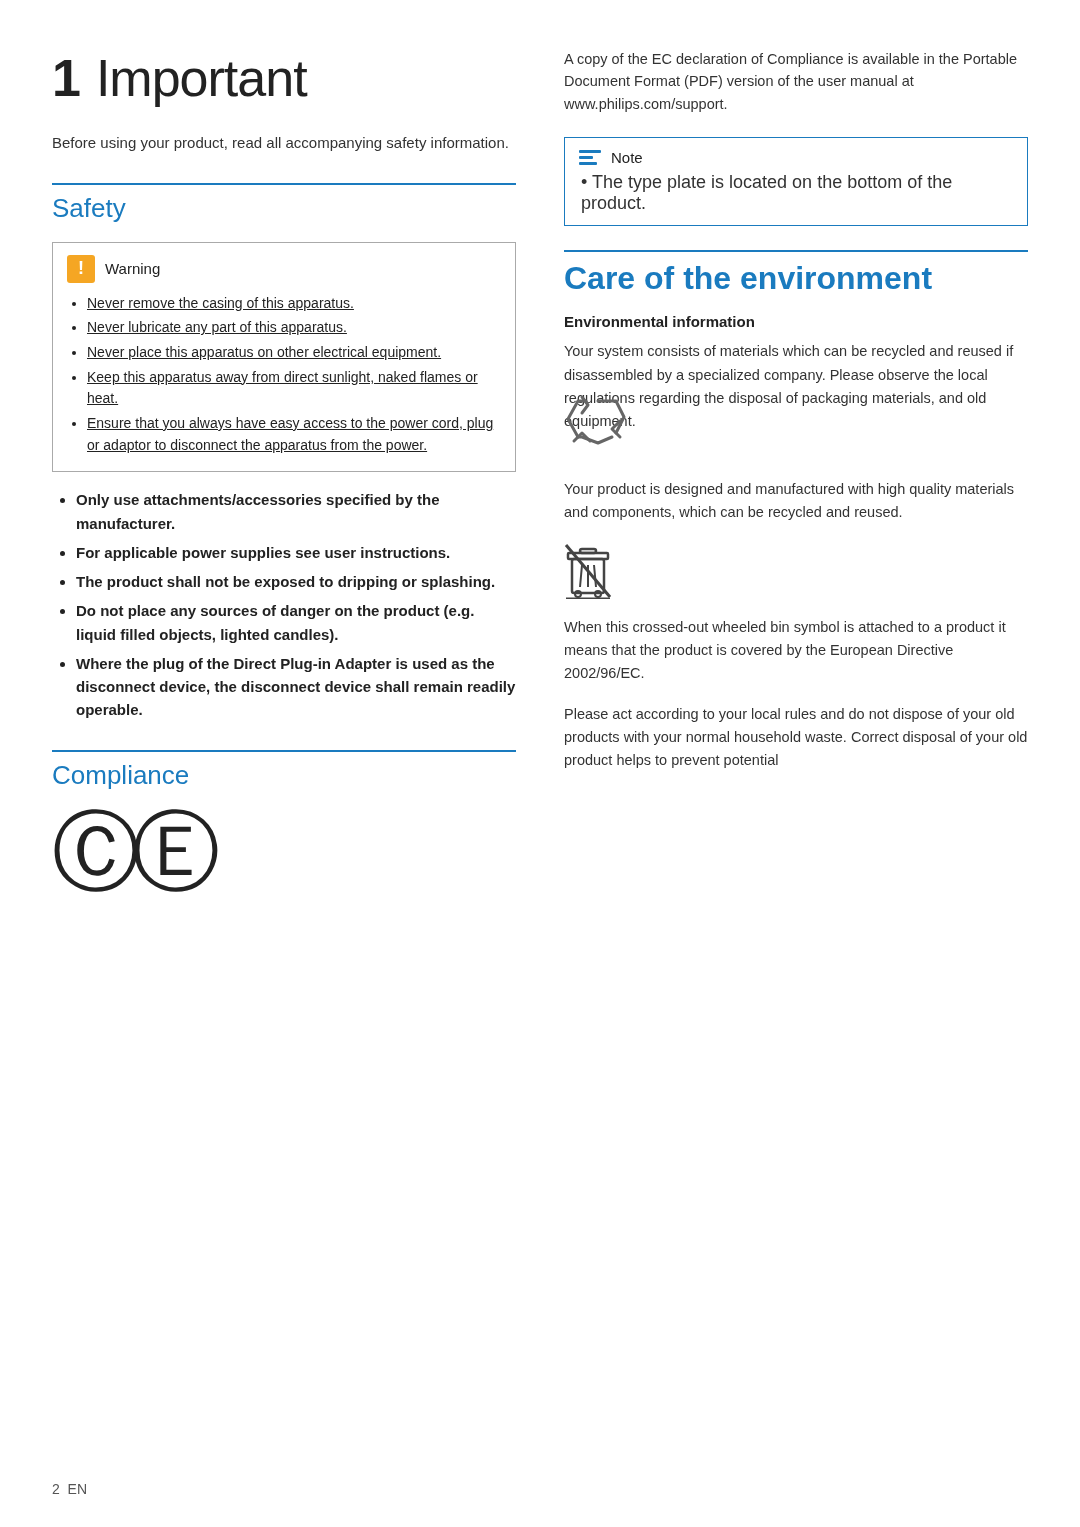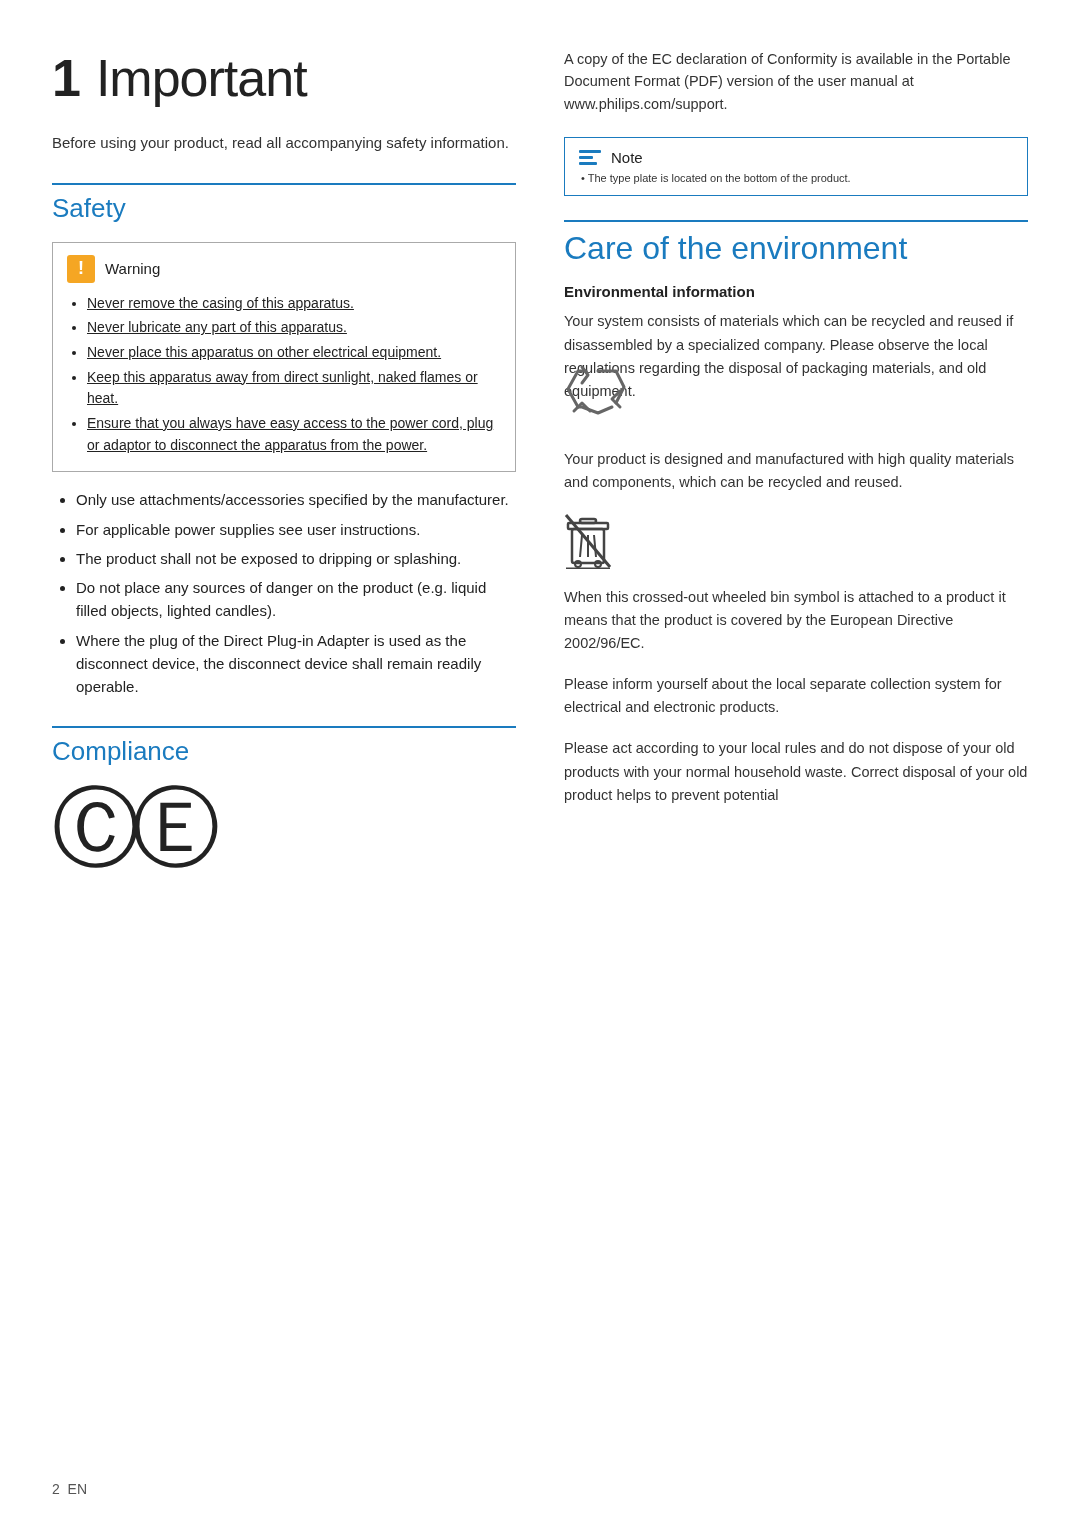--- a/index.html
+++ b/index.html
@@ -91,21 +91,21 @@
 
     
     .bullet-list {
       list-style: disc;
       padding-left: 24px;
       font-size: 15px;
       line-height: 1.55;
       color: #222;
       margin-bottom: 20px;
     }
-    .bullet-list li { margin-bottom: 6px; }
+    .bullet-list li { margin-bottom: 6px; font-weight: bold; }
 
     
     .note-box {
       border: 1.5px solid #1a7bbf;
       padding: 11px 14px;
       margin-bottom: 24px;
       display: flex;
       flex-direction: column;
       gap: 6px;
     }
@@ -127,37 +127,37 @@
       border-radius: 1px;
     }
     .note-icon span:nth-child(1) { width: 22px; }
     .note-icon span:nth-child(2) { width: 14px; }
     .note-icon span:nth-child(3) { width: 18px; }
     .note-label {
       font-size: 15px;
       color: #222;
     }
     .note-content {
-      font-size: 11px;
+      font-size: 18px;
       color: #333;
       padding-left: 2px;
     }
 
     
     .ec-text {
       font-size: 14.5px;
       color: #333;
       line-height: 1.55;
       margin-bottom: 22px;
     }
 
     
     .care-title {
       font-size: 32px;
-      font-weight: 400;
+      font-weight: 700;
       color: #1a7bbf;
       border-top: 2.5px solid #1a7bbf;
       padding-top: 8px;
       margin-bottom: 16px;
     }
     .env-info-title {
       font-size: 15px;
       font-weight: 700;
       color: #222;
       margin-bottom: 10px;
@@ -245,21 +245,21 @@
     </ul>
 
     <div class="compliance-title">Compliance</div>
 
     <div class="ce-mark" style="font-family: serif; font-size: 88px; font-weight: 400; letter-spacing: -8px; margin-bottom: 10px;">ⒸⒺ</div>
 
   </div>
 
   <div class="right-col">
 
-    <p class="ec-text">A copy of the EC declaration of Conformity is available in the Portable Document Format (PDF) version of the user manual at www.philips.com/support.</p>
+    <p class="ec-text">A copy of the EC declaration of Compliance is available in the Portable Document Format (PDF) version of the user manual at www.philips.com/support.</p>
 
     <div class="note-box">
       <div class="note-header">
         <div class="note-icon">
           <span></span>
           <span></span>
           <span></span>
         </div>
         <span class="note-label">Note</span>
       </div>
@@ -315,20 +315,19 @@
         <circle cx="14" cy="51" r="3" fill="none" stroke="#444" stroke-width="2"></circle>
         <circle cx="34" cy="51" r="3" fill="none" stroke="#444" stroke-width="2"></circle>
 
         <line x1="2" y1="2" x2="46" y2="54" stroke="#444" stroke-width="3"></line>
 
         <line x1="2" y1="56" x2="46" y2="56" stroke="#444" stroke-width="3"></line>
       </svg>
     </div>
 
     <p class="care-text">When this crossed-out wheeled bin symbol is attached to a product it means that the product is covered by the European Directive 2002/96/EC.</p>
-    <p class="care-text">Please inform yourself about the local separate collection system for electrical and electronic products.</p>
     <p class="care-text">Please act according to your local rules and do not dispose of your old products with your normal household waste. Correct disposal of your old product helps to prevent potential</p>
   </div>
 </div>
 
 <div class="page-footer">
   <span>2</span>&nbsp;&nbsp;<span>EN</span>
 </div>
 
 </body></html>

